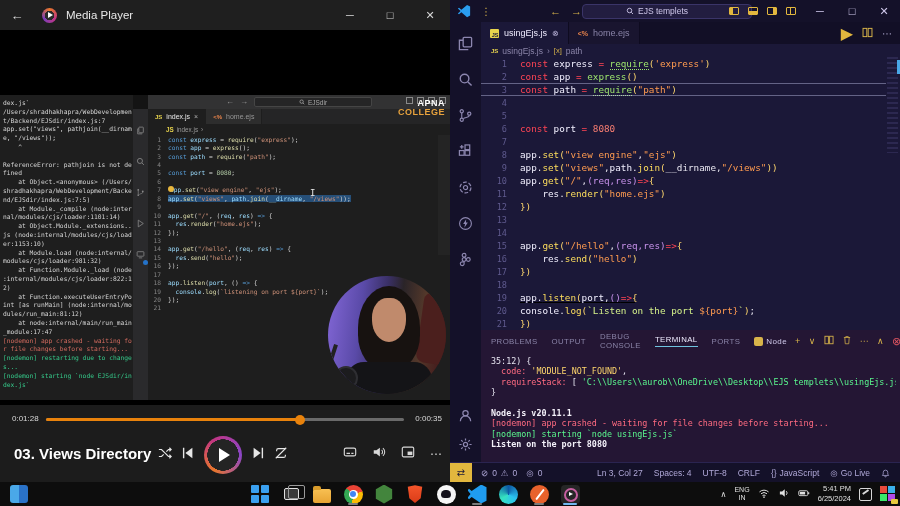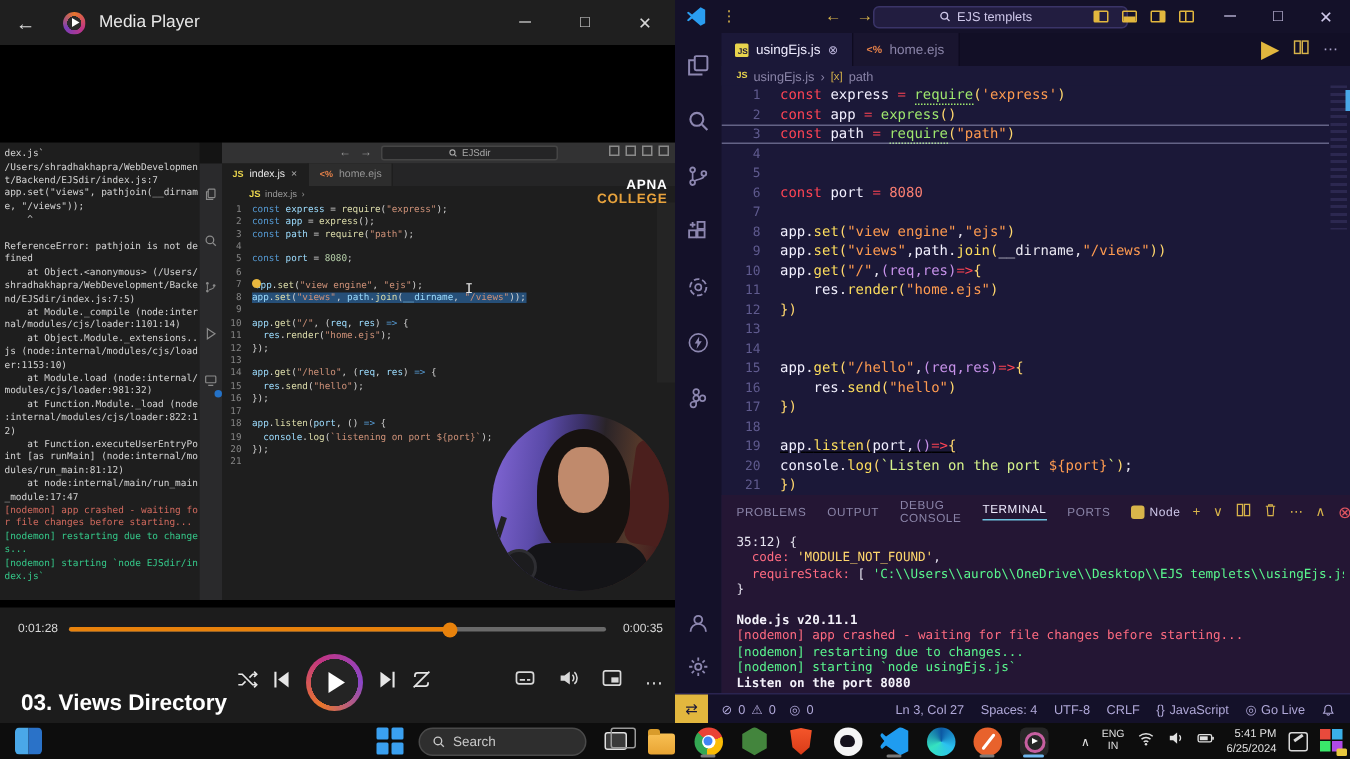--- a/index.html
+++ b/index.html
@@ -39,21 +39,21 @@
 
   
   .v-editor{position:absolute;left:148px;top:0;right:0;height:100%;background:#1e1e1e;}
   .v-titlebar{position:absolute;left:0;top:0;right:0;height:14px;background:#323233;
     display:flex;align-items:center;justify-content:center;gap:6px;}
   .v-nav{color:#9a9a9a;font-size:8px;line-height:1;}
   .v-search{width:118px;height:10px;background:#252526;border:1px solid #454545;border-radius:2px;
     color:#a8a8a8;font-size:6.5px;display:flex;align-items:center;justify-content:center;gap:3px;}
   .v-winicons{position:absolute;right:4px;top:2px;display:flex;gap:4px;}
   .v-winicons i{width:7px;height:7px;border:1px solid #8a8a8a;display:block;}
-  .v-logo{position:absolute;right:5px;top:24px;text-align:right;line-height:1;z-index:5;}
+  .v-logo{position:absolute;right:5px;top:4px;text-align:right;line-height:1;z-index:5;}
   .v-logo .l1{font-size:9px;font-weight:bold;color:#fff;letter-spacing:.5px;}
   .v-logo .l2{font-size:9px;font-weight:bold;color:#e8a33d;letter-spacing:.5px;}
   .v-tabs{position:absolute;left:0;top:14px;right:0;height:15px;background:#252526;display:flex;}
   .v-tab{height:100%;padding:0 7px;display:flex;align-items:center;gap:4px;font-size:7px;color:#969696;background:#2d2d2d;border-right:1px solid #1e1e1e;}
   .v-tab.active{background:#1e1e1e;color:#e8e8e8;}
   .v-tab .vjs{color:#e8d44d;font-size:6px;font-weight:bold;}
   .v-tab .vejs{color:#e8834a;font-size:6px;font-weight:bold;}
   .v-tab .x{color:#b0b0b0;font-size:7px;}
   .v-crumb{position:absolute;left:0;top:29px;right:0;height:10px;display:flex;align-items:center;
     font-size:6.3px;color:#9a9a9a;padding-left:18px;gap:3px;background:#1e1e1e;}
@@ -77,21 +77,21 @@
   .wc-body{position:absolute;left:18px;bottom:-14px;width:86px;height:46px;background:#141417;border-radius:18px 18px 0 0;}
   .wc-mic{position:absolute;left:6px;bottom:4px;width:24px;height:24px;border-radius:50%;background:#1c1c1e;border:2px solid #2e2e32;}
   .wc-micarm{position:absolute;left:2px;bottom:24px;width:4px;height:26px;background:#222;transform:rotate(18deg);}
 
   
   .mp-controls{position:absolute;left:0;top:405px;width:450px;height:77px;background:#1c1c1c;}
   .seek-time{position:absolute;top:9px;font-size:8px;color:#d8d8d8;}
   .seek-track{position:absolute;left:46px;right:46px;top:13px;height:3px;background:#6a6a6a;border-radius:2px;}
   .seek-fill{height:100%;background:#e8820c;border-radius:2px;}
   .seek-thumb{position:absolute;top:-3.5px;width:10px;height:10px;border-radius:50%;background:#e8820c;}
-  .mp-tracktitle{position:absolute;left:14px;top:40px;font-size:15px;font-weight:bold;color:#fff;margin-top:15px;}
+  .mp-tracktitle{position:absolute;left:14px;top:40px;font-size:15px;font-weight:bold;color:#fff;}
   .transport{position:absolute;left:158px;top:28px;width:145px;height:44px;display:flex;align-items:center;gap:9px;color:#e6e6e6;}
   .transport svg{width:14px;height:14px;}
   .playbtn{width:38px;height:38px;border-radius:50%;flex:none;position:relative;
     background:radial-gradient(circle at 50% 50%, #242424 0 58%, transparent 59%),conic-gradient(from 210deg,#e8762c,#c13584,#8a46c8,#e8762c);
     display:flex;align-items:center;justify-content:center;}
   .playbtn::after{content:"";border-left:11px solid #fff;border-top:7px solid transparent;border-bottom:7px solid transparent;margin-left:3px;}
   .mp-right-icons{position:absolute;right:8px;top:40px;display:flex;gap:15px;color:#d8d8d8;align-items:center;}
   .mp-right-icons svg{width:14px;height:14px;}
 
   
@@ -582,21 +582,20 @@
         </span>
       </div>
       <div class="term-body" id="term-body">
           <div class="t-line"><span class="tm-tw">35:12) {</span></div>
           <div class="t-line"><span class="tm-tp">  code: </span><span class="tm-ty">'MODULE_NOT_FOUND'</span><span class="tm-tw">,</span></div>
           <div class="t-line"><span class="tm-tp">  requireStack: </span><span class="tm-tw">[ </span><span class="tm-tg">'C:\\Users\\aurob\\OneDrive\\Desktop\\EJS templets\\usingEjs.js'</span></div>
           <div class="t-line"><span class="tm-tw">}</span></div>
           <div class="t-line">&nbsp;</div>
           <div class="t-line"><span class="tm-twb">Node.js v20.11.1</span></div>
           <div class="t-line"><span class="tm-tp">[nodemon] app crashed - waiting for file changes before starting...</span></div>
-          <div class="t-line"><span class="tm-tg">[nodemon] restarting due to changes...</span></div>
           <div class="t-line"><span class="tm-tg">[nodemon] starting `node usingEjs.js`</span></div>
           <div class="t-line"><span class="tm-twb">Listen on the port 8080</span></div>
         </div>
     </div>
 
     <div class="vsc-status">
       <span class="remote-chip">⇄</span>
       <span class="status-group">
         <span>⊘</span>
           <span>0</span>
@@ -636,27 +635,20 @@
     </span>
     <span class="tb-center">
       <span class="tb-btn">
           <span class="ic-start">
             <i></i>
             <i></i>
             <i></i>
             <i></i>
           </span>
         </span>
-      <span class="tb-search">
-        <svg width="9" height="9" viewBox="0 0 16 16">
-            <circle cx="7" cy="7" r="4.5" fill="none" stroke="#c8c8c8" stroke-width="1.6"></circle>
-            <path d="M10.5 10.5L14 14" stroke="#c8c8c8" stroke-width="1.6"></path>
-          </svg>
-        <span>Search</span>
-      </span>
       <span class="tb-btn">
           <span class="ic-taskview"></span>
         </span>
       <span class="tb-btn">
           <span class="ic-folder"></span>
         </span>
       <span id="tb-apps" style="display:flex;gap:7px;">
           <span class="tb-btn">
             <span class="ic20 ic-chrome"></span>
             <span class="runline"></span>

